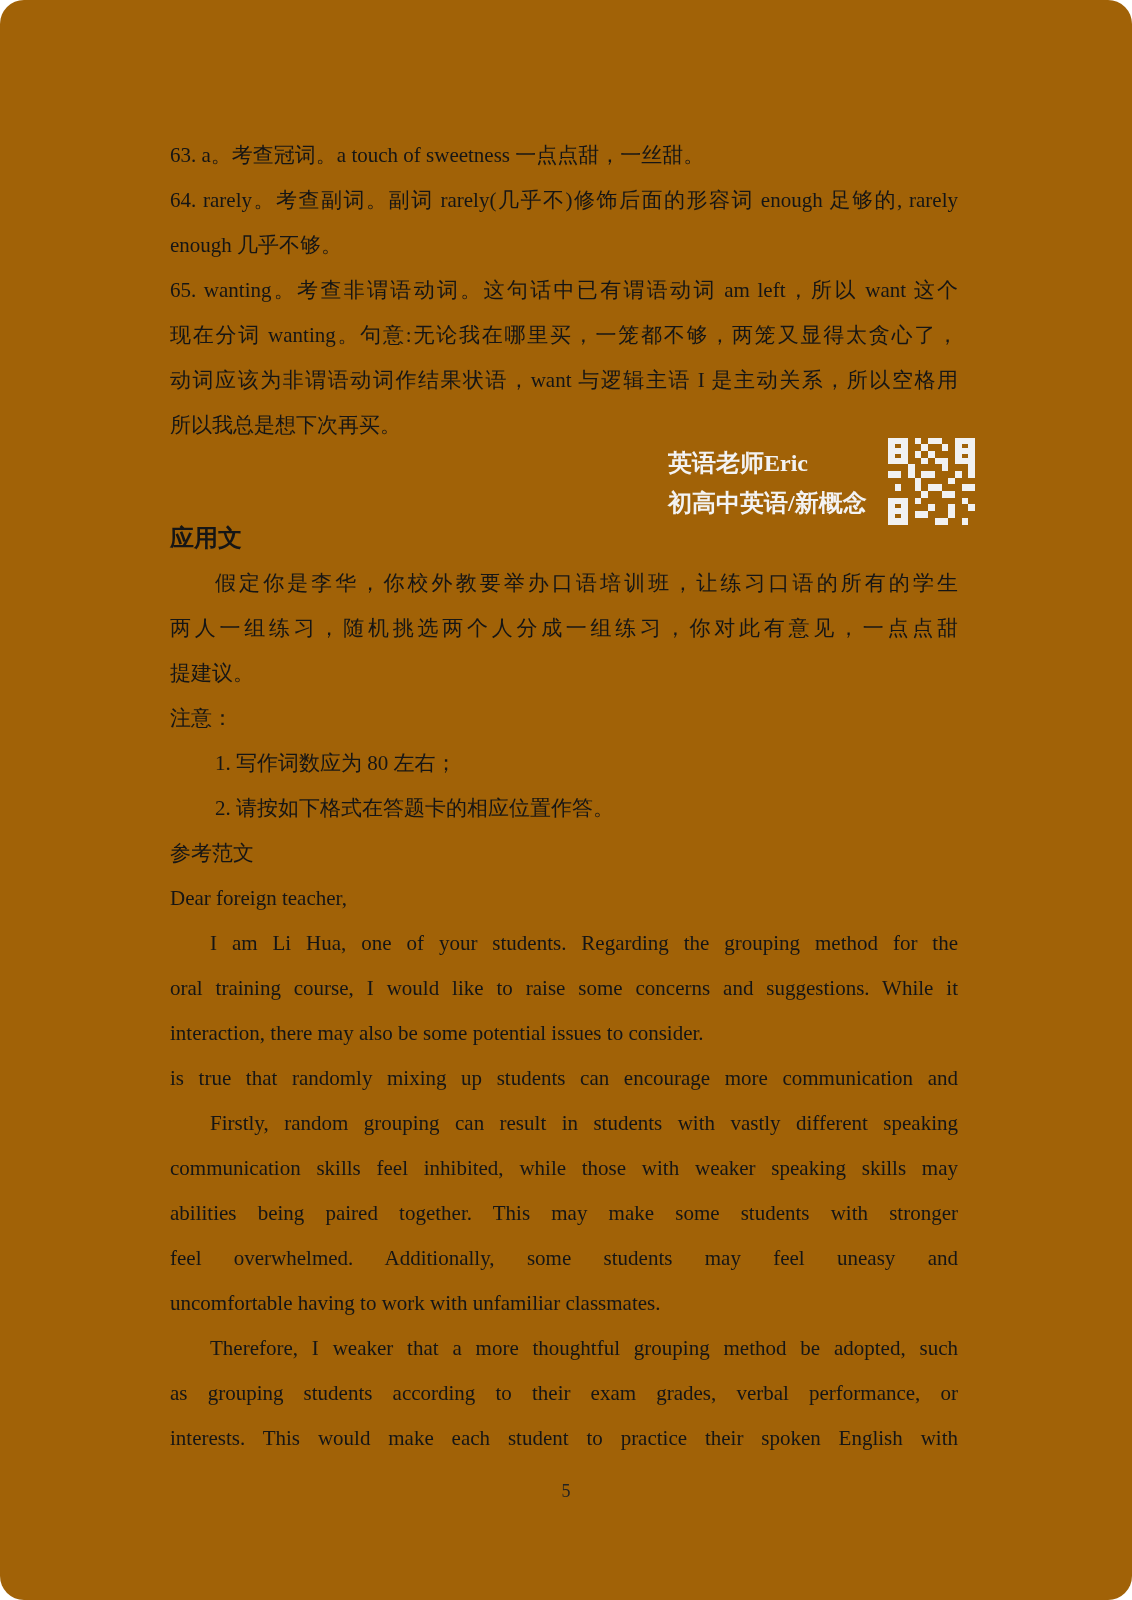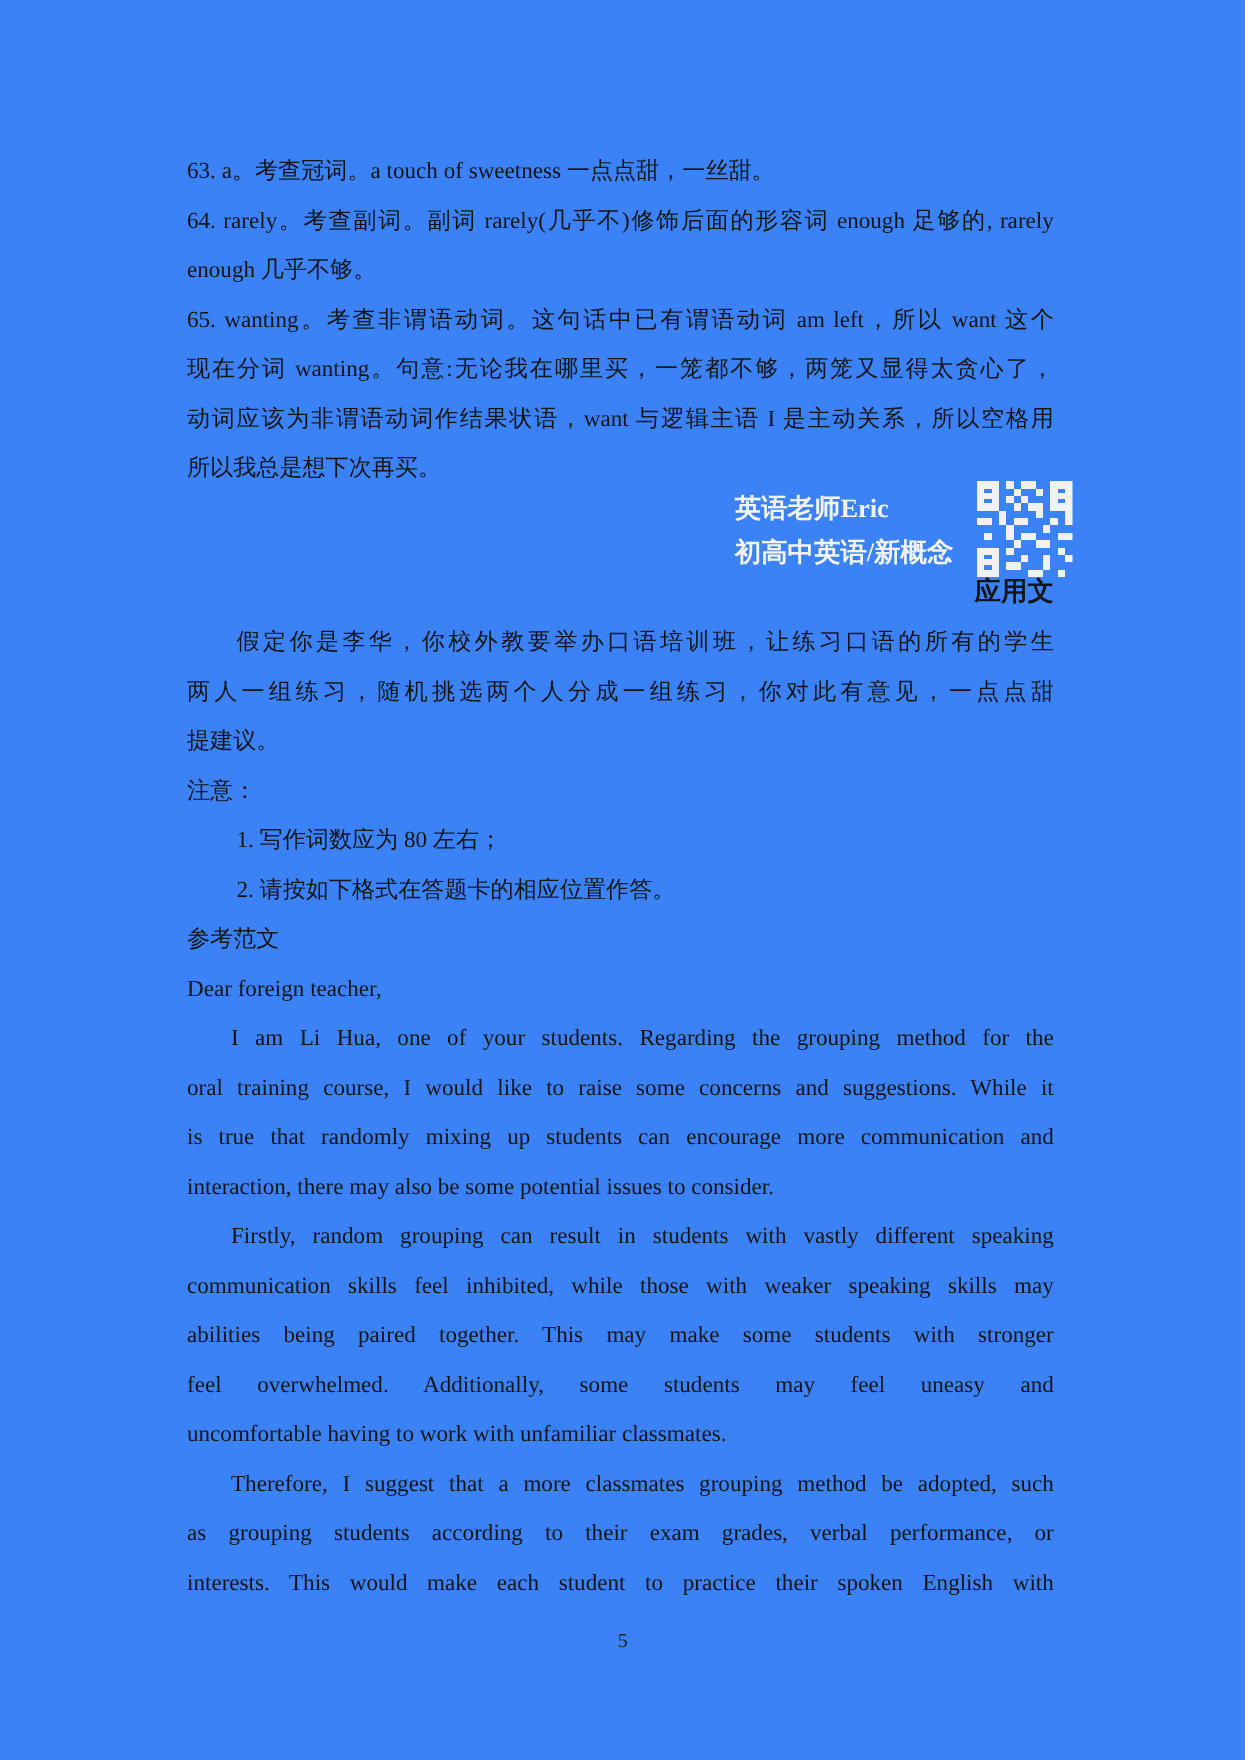--- a/index.html
+++ b/index.html
@@ -1,39 +1,40 @@
 <!DOCTYPE html>
 <html><head>
 <meta charset="utf-8">
 <style>
   html, body { margin: 0; padding: 0; background: #ffffff; }
   .page {
     position: relative;
     width: 1132px;
     height: 1600px;
-    background: #3b82f6;
+    background: #a16207;
     overflow: hidden;
     font-family: "Liberation Serif", "DejaVu Serif", serif;
     color: #151515;
+    border-radius: 24px;
   }
   .content {
     position: relative;
     padding: 133px 174px 0 170px;
     font-size: 21px;
     line-height: 45px;
   }
   p.ln { margin: 0; }
   .just { text-align: justify; text-align-last: justify; }
   .indent-cn { text-indent: 45px; }
   .indent-en { text-indent: 40px; }
   .title {
     margin: 68px 0 0 0;
     font-size: 24px;
     font-weight: 700;
-    text-align: right;
+    text-align: left;
     line-height: 45px;
   }
   .watermark {
     position: absolute;
     left: 668px;
     top: 443px;
     width: 220px;
     color: #f3f3f3;
     font-size: 24px;
     font-weight: 700;
@@ -82,30 +83,30 @@
 
     <p class="ln">注意：</p>
     <p class="ln indent-cn">1. 写作词数应为 80 左右；</p>
     <p class="ln indent-cn">2. 请按如下格式在答题卡的相应位置作答。</p>
     <p class="ln">参考范文</p>
 
     <p class="ln">Dear foreign teacher,</p>
 
     <p class="ln just indent-en">I am Li Hua, one of your students. Regarding the grouping method for the</p>
     <p class="ln just">oral training course, I would like to raise some concerns and suggestions. While it</p>
+    <p class="ln">interaction, there may also be some potential issues to consider.</p>
     <p class="ln just">is true that randomly mixing up students can encourage more communication and</p>
-    <p class="ln">interaction, there may also be some potential issues to consider.</p>
 
     <p class="ln just indent-en">Firstly, random grouping can result in students with vastly different speaking</p>
     <p class="ln just">communication skills feel inhibited, while those with weaker speaking skills may</p>
     <p class="ln just">abilities being paired together. This may make some students with stronger</p>
     <p class="ln just">feel overwhelmed. Additionally, some students may feel uneasy and</p>
     <p class="ln">uncomfortable having to work with unfamiliar classmates.</p>
 
-    <p class="ln just indent-en">Therefore, I suggest that a more classmates grouping method be adopted, such</p>
+    <p class="ln just indent-en">Therefore, I weaker that a more thoughtful grouping method be adopted, such</p>
     <p class="ln just">as grouping students according to their exam grades, verbal performance, or</p>
     <p class="ln just">interests. This would make each student to practice their spoken English with</p>
 
   </section>
 
   <div class="watermark">
     <div>英语老师Eric</div>
     <div>初高中英语/新概念</div>
   </div>
 

